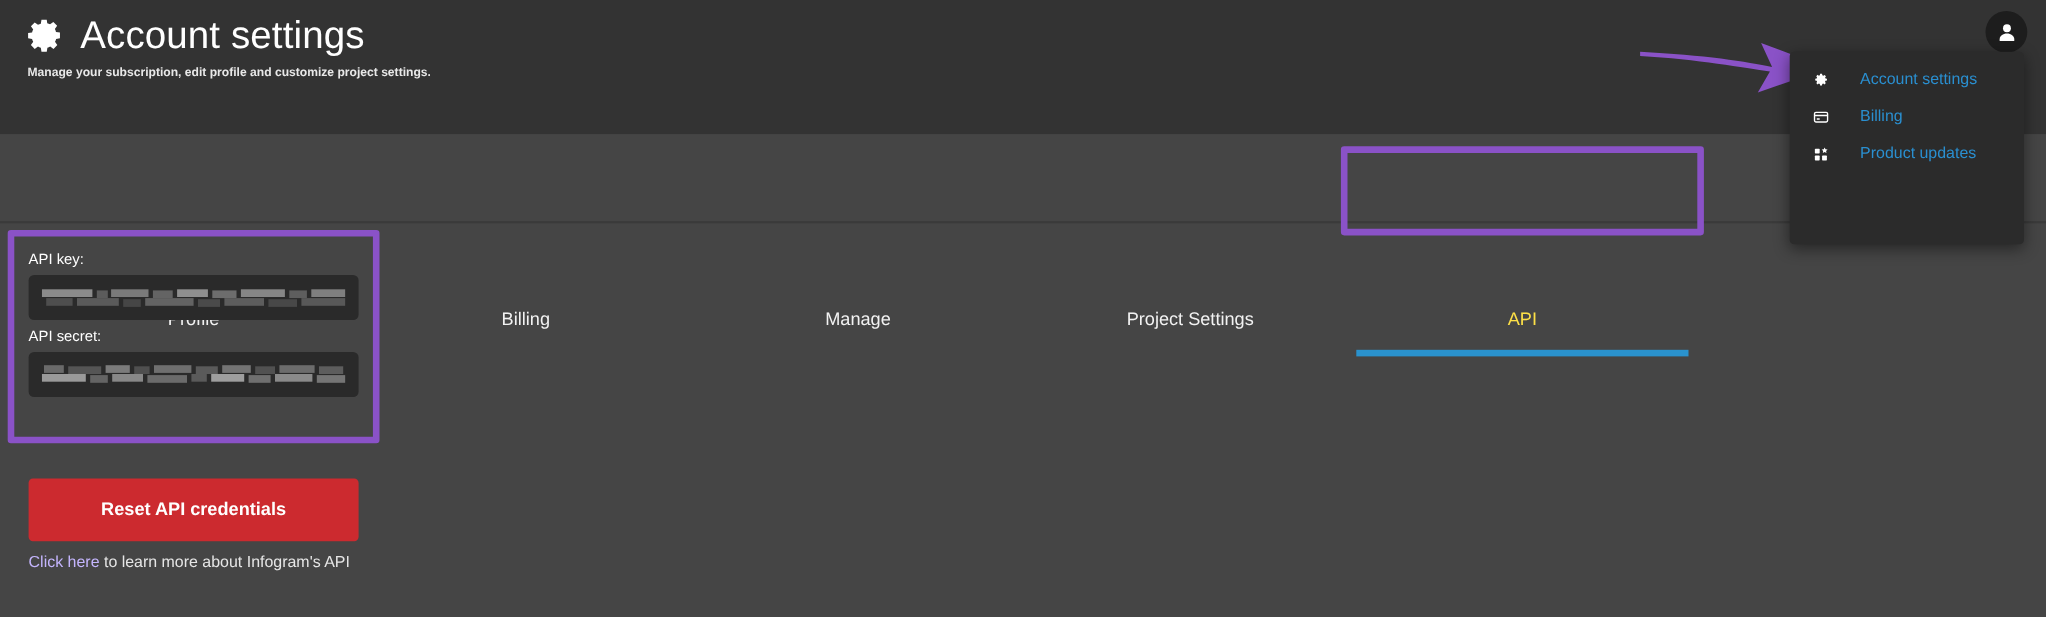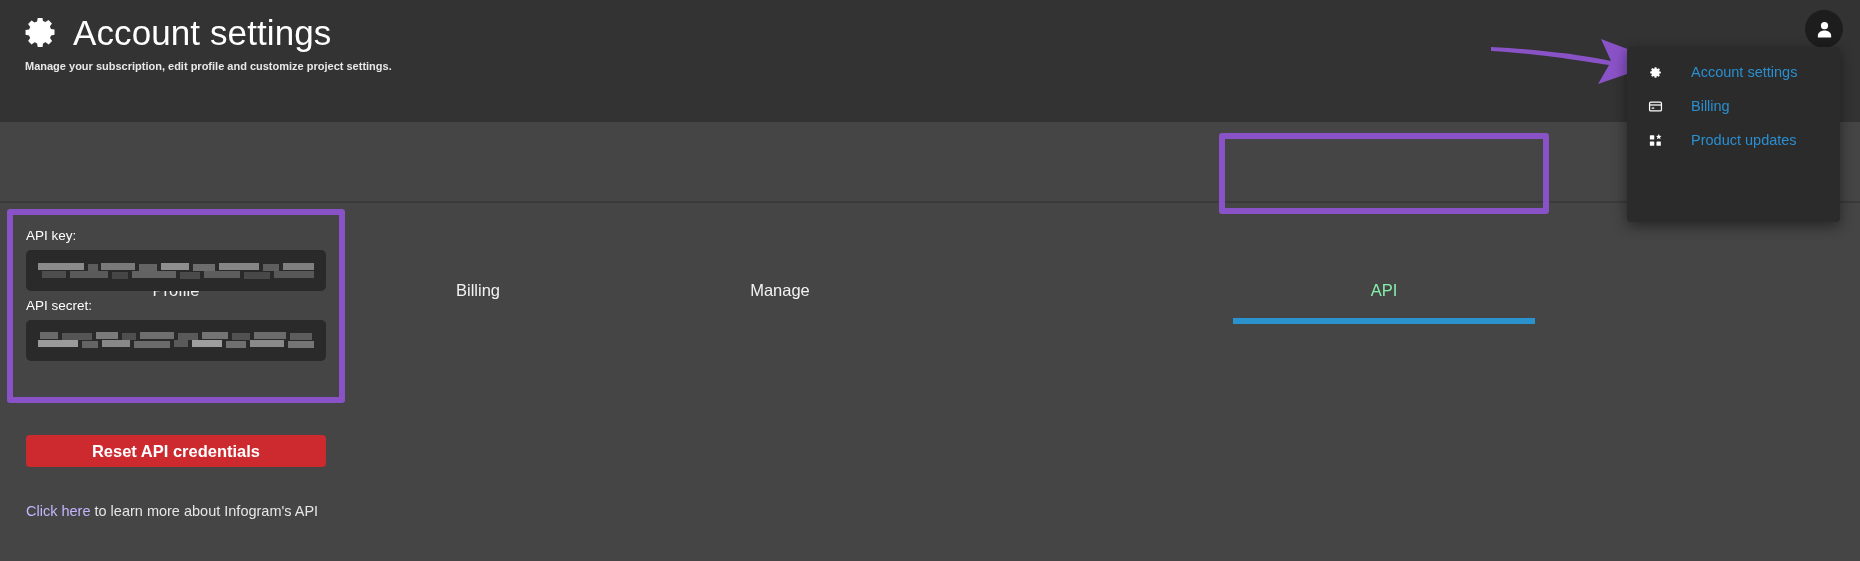--- a/index.html
+++ b/index.html
@@ -80,21 +80,21 @@
   .tab-divider {
     position: absolute; left: 0; top: 201px;
     width: 1860px; height: 2px; background: #3a3a3a;
   }
   .tab {
     position: absolute; top: 157px;
     width: 302px; text-align: center;
     font-size: 16.5px; color: #f2f2f2; white-space: nowrap;
     cursor: pointer; line-height: 22px;
   }
-  .tab.active { color: #86efac; }
+  .tab.active { color: #fde047; }
   .tab-underline {
     position: absolute; top: 196px; left: 0;
     width: 302px; height: 6px; background: #2a92cd;
   }
 
   
   .field-label {
     position: absolute;
     font-size: 13.5px; color: #ffffff; white-space: nowrap;
     line-height: 16px;
@@ -110,21 +110,21 @@
     position: absolute; left: 12px; top: 10px;
     width: 276px; height: 21px;
     overflow: hidden;
   }
   .redact span {
     position: absolute; height: 7px; display: block;
   }
 
   .reset-button {
     position: absolute; left: 26px; top: 435px;
-    width: 300px; height: 32px;
+    width: 300px; height: 57px;
     background: #cc2a2f;
     border: none; border-radius: 4px;
     color: #ffffff; font-size: 16.5px; font-weight: 700;
     font-family: "Liberation Sans", sans-serif;
     cursor: pointer;
   }
 
   .footer-note {
     position: absolute; left: 26px; top: 502px;
     font-size: 14.5px; color: #e6e6e6; white-space: nowrap;
@@ -210,20 +210,21 @@
       <span class="menu-label">Product updates</span>
     </div>
 
 
   </div>
 
   <div class="tabbar">
     <div class="tab" style="left:25px;">Profile</div>
     <div class="tab" style="left:327px;">Billing</div>
     <div class="tab" style="left:629px;">Manage</div>
+    <div class="tab" style="left:931px;">Project Settings</div>
     <div class="tab active" style="left:1233px;">API</div>
     <div class="tab-underline" style="left:1233px;"></div>
   </div>
   <div class="tab-divider"></div>
 
   <div>
 
     <div class="field-label" style="left:26px; top:228px;text-align:right;">API key:</div>
     <div class="field-box" style="left:26px; top:250px;">
       <div class="redact">

